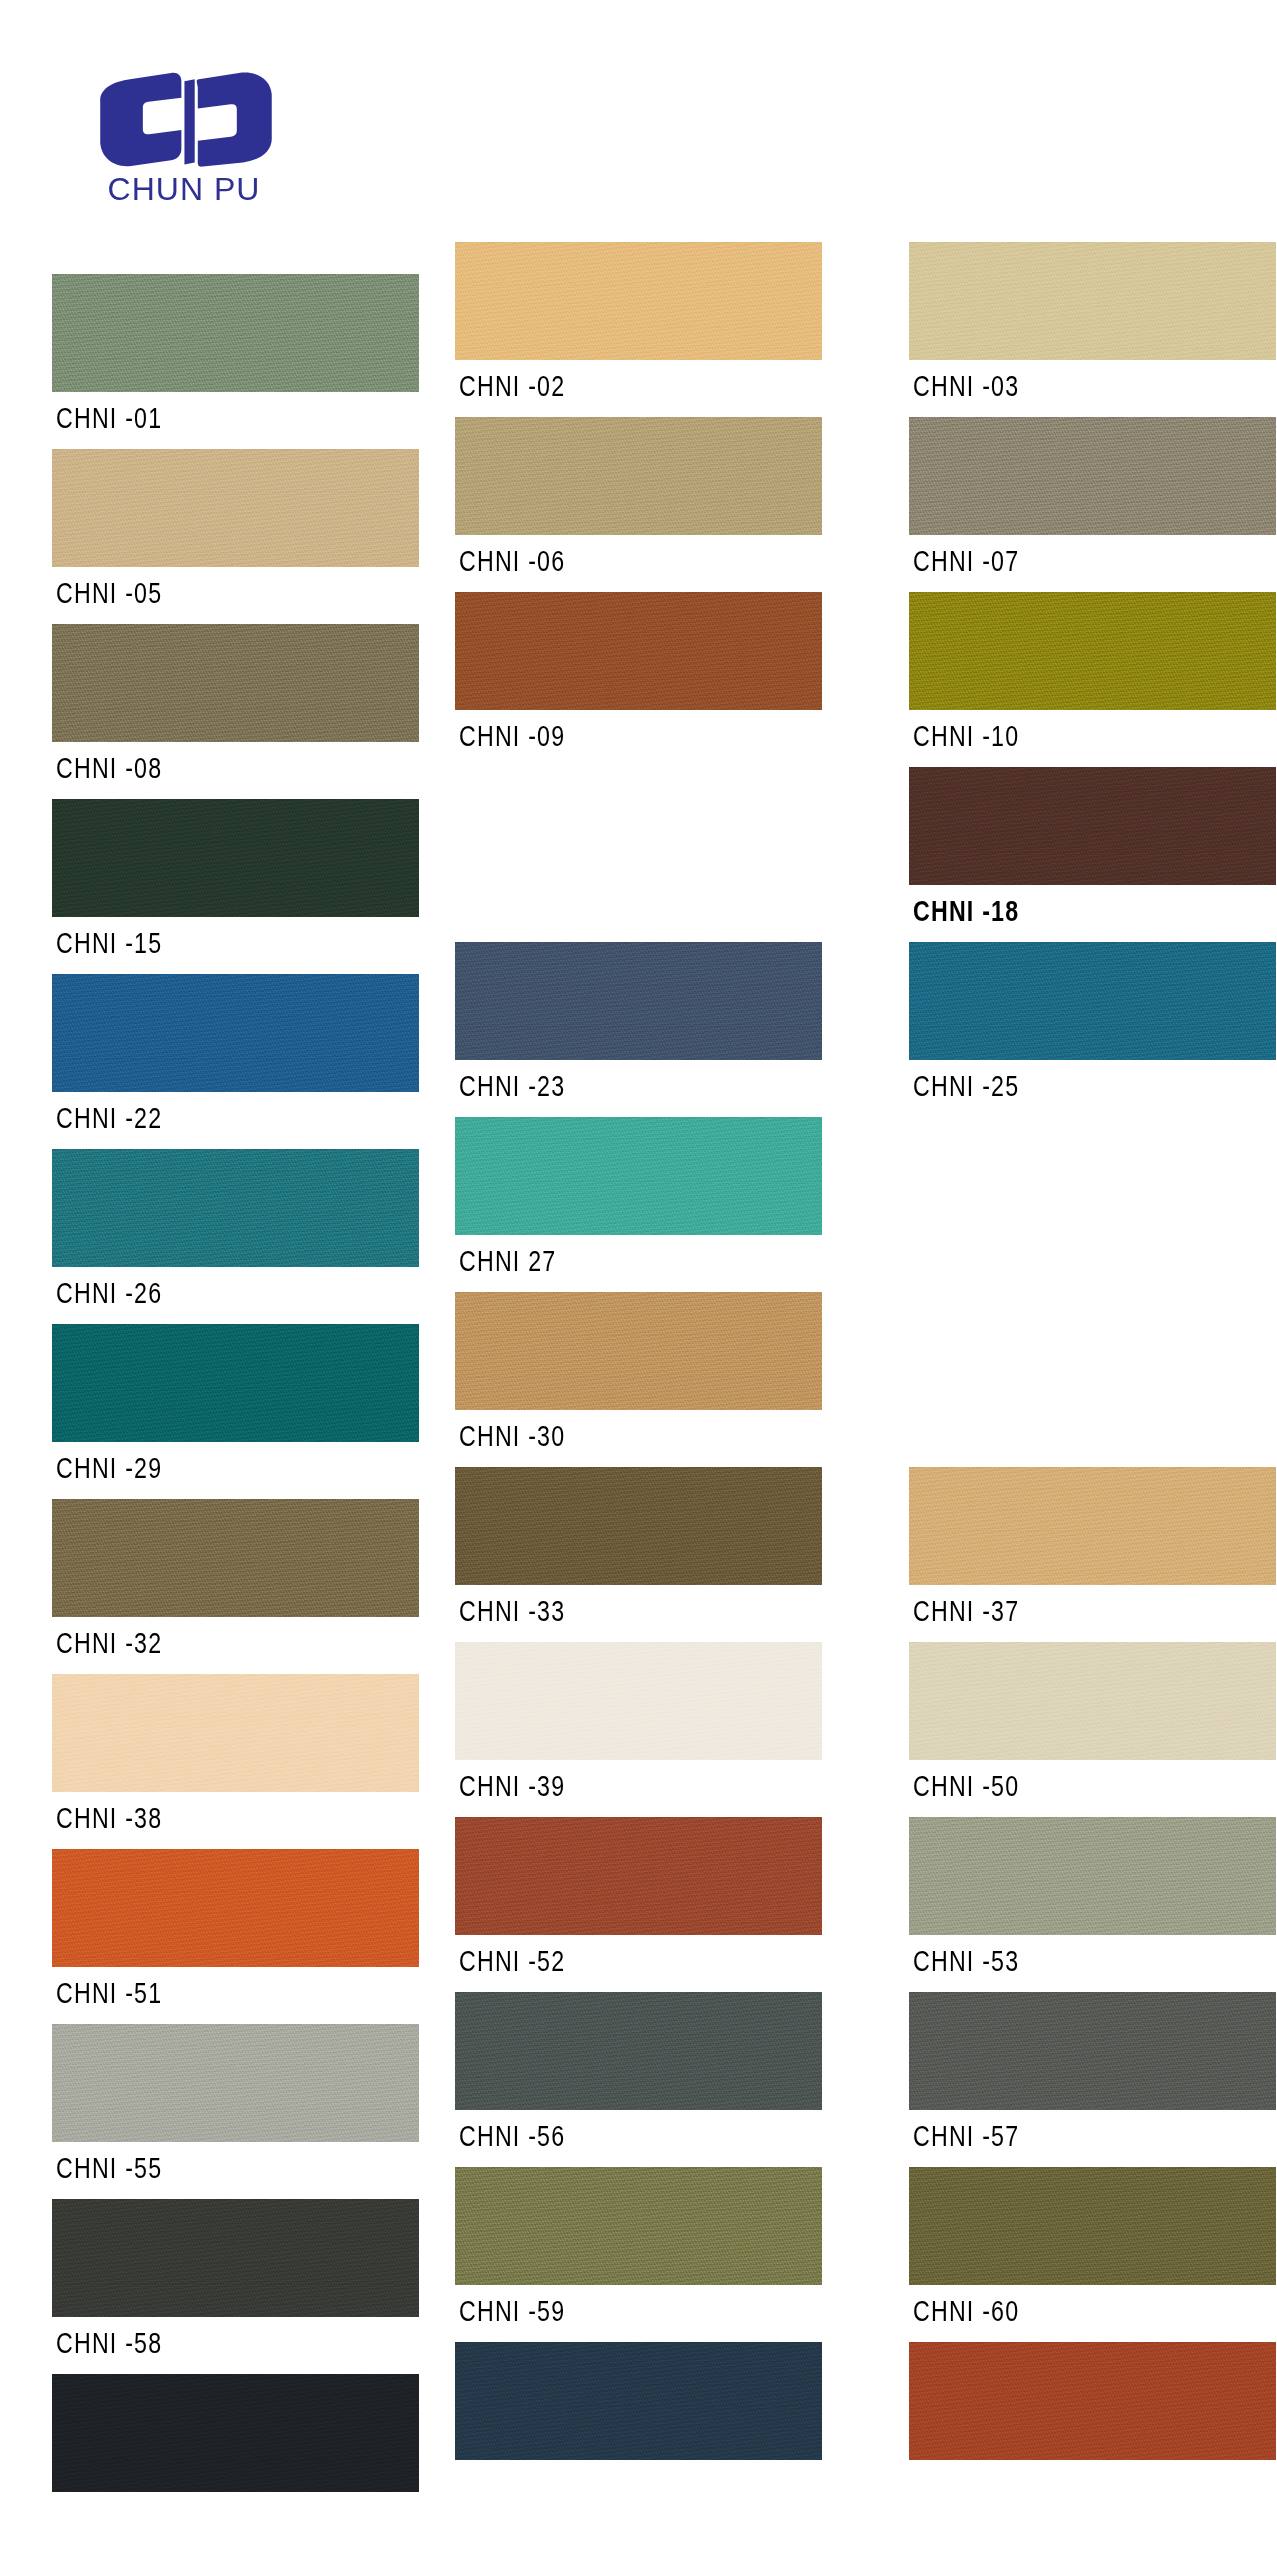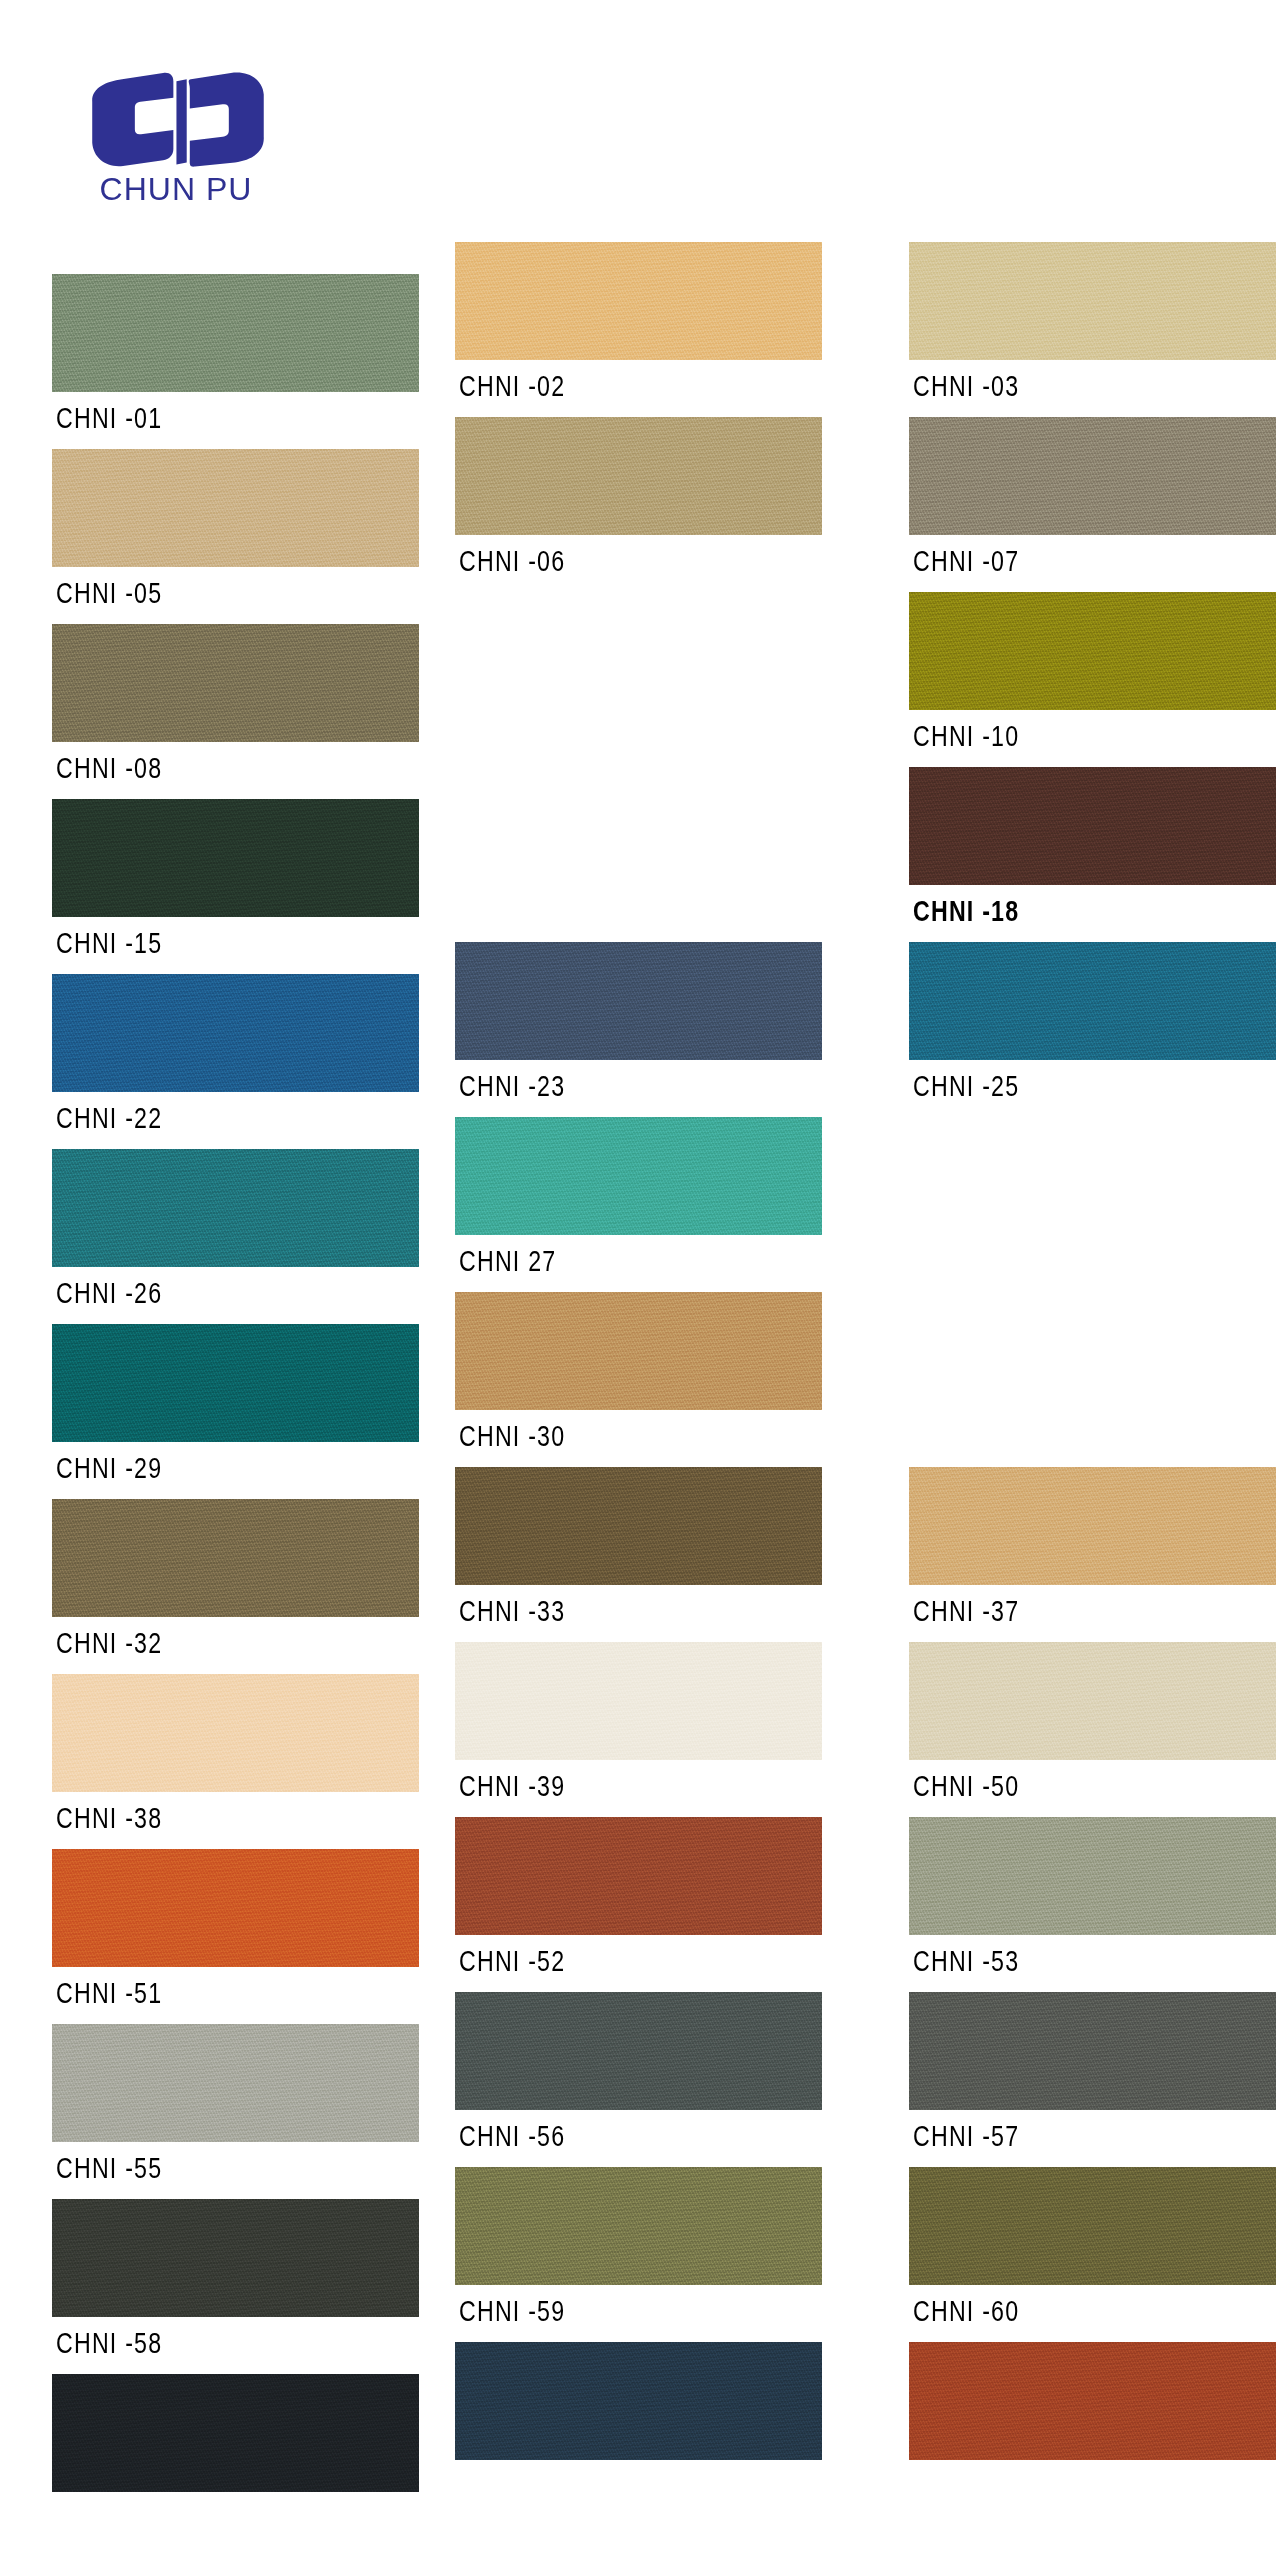--- a/index.html
+++ b/index.html
@@ -8,21 +8,21 @@
     width:1278px;
     height:2823px;
     position:relative;
     font-family:"Liberation Sans", sans-serif;
     -webkit-font-smoothing:antialiased;
   }
 
   
   .header{
     position:absolute;
-    left:0; top:0;
+    left:8px; top:0;
     width:1172px; height:242px;
   }
   .logo-wrap{
     position:absolute;
     left:80px; top:72px;
     width:216px; height:155px;
   }
   .logo-mark{
     position:absolute;
     left:6.2px; top:0;
@@ -157,20 +157,24 @@
       <div class="cell c2">
         <div class="swatch" style="background-color: rgb(142, 134, 114);"></div>
         <div class="label">CHNI -07</div>
       </div>
     </div>
     <div class="row">
       <div class="cell c0">
         <div class="swatch" style="background-color: rgb(125, 115, 86);"></div>
         <div class="label">CHNI -08</div>
       </div>
+      <div class="cell c1">
+        <div class="swatch" style="background-color: rgb(148, 80, 42);"></div>
+        <div class="label">CHNI -09</div>
+      </div>
       <div class="cell c2">
         <div class="swatch" style="background-color: rgb(141, 134, 18);"></div>
         <div class="label">CHNI -10</div>
       </div>
     </div>
     <div class="row">
       <div class="cell c0">
         <div class="swatch" style="background-color: rgb(38, 56, 44);"></div>
         <div class="label">CHNI -15</div>
       </div>

